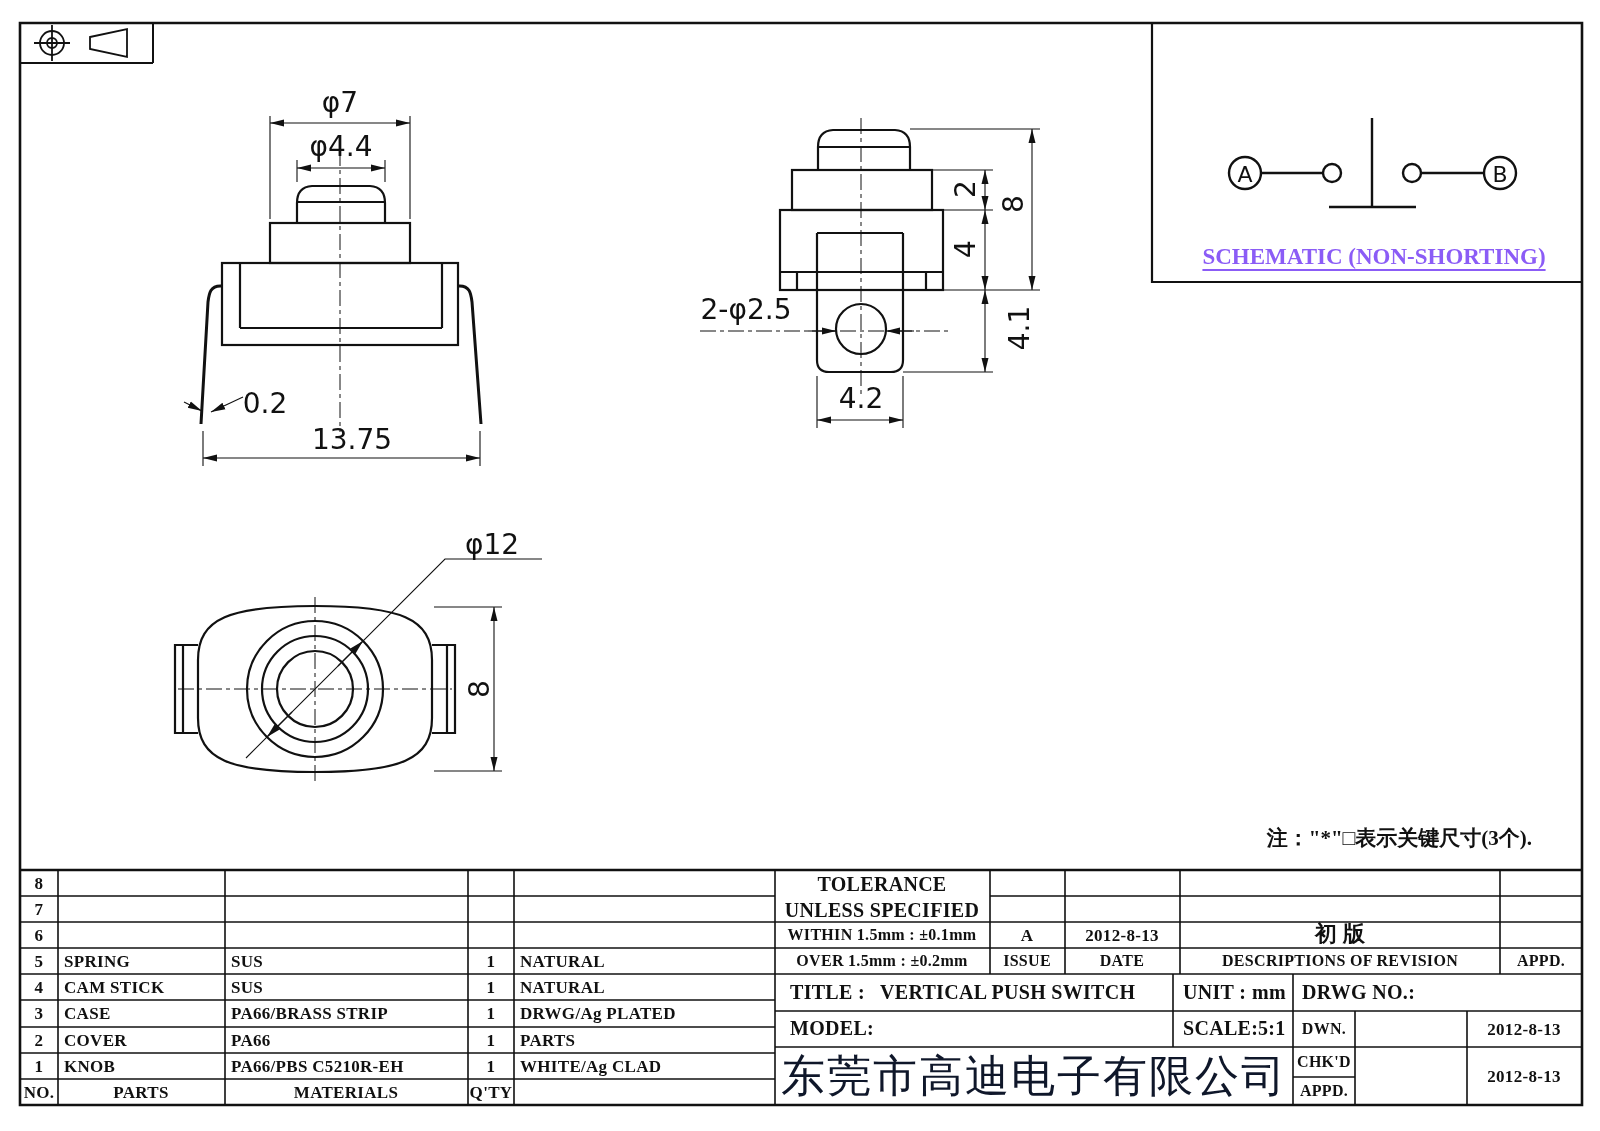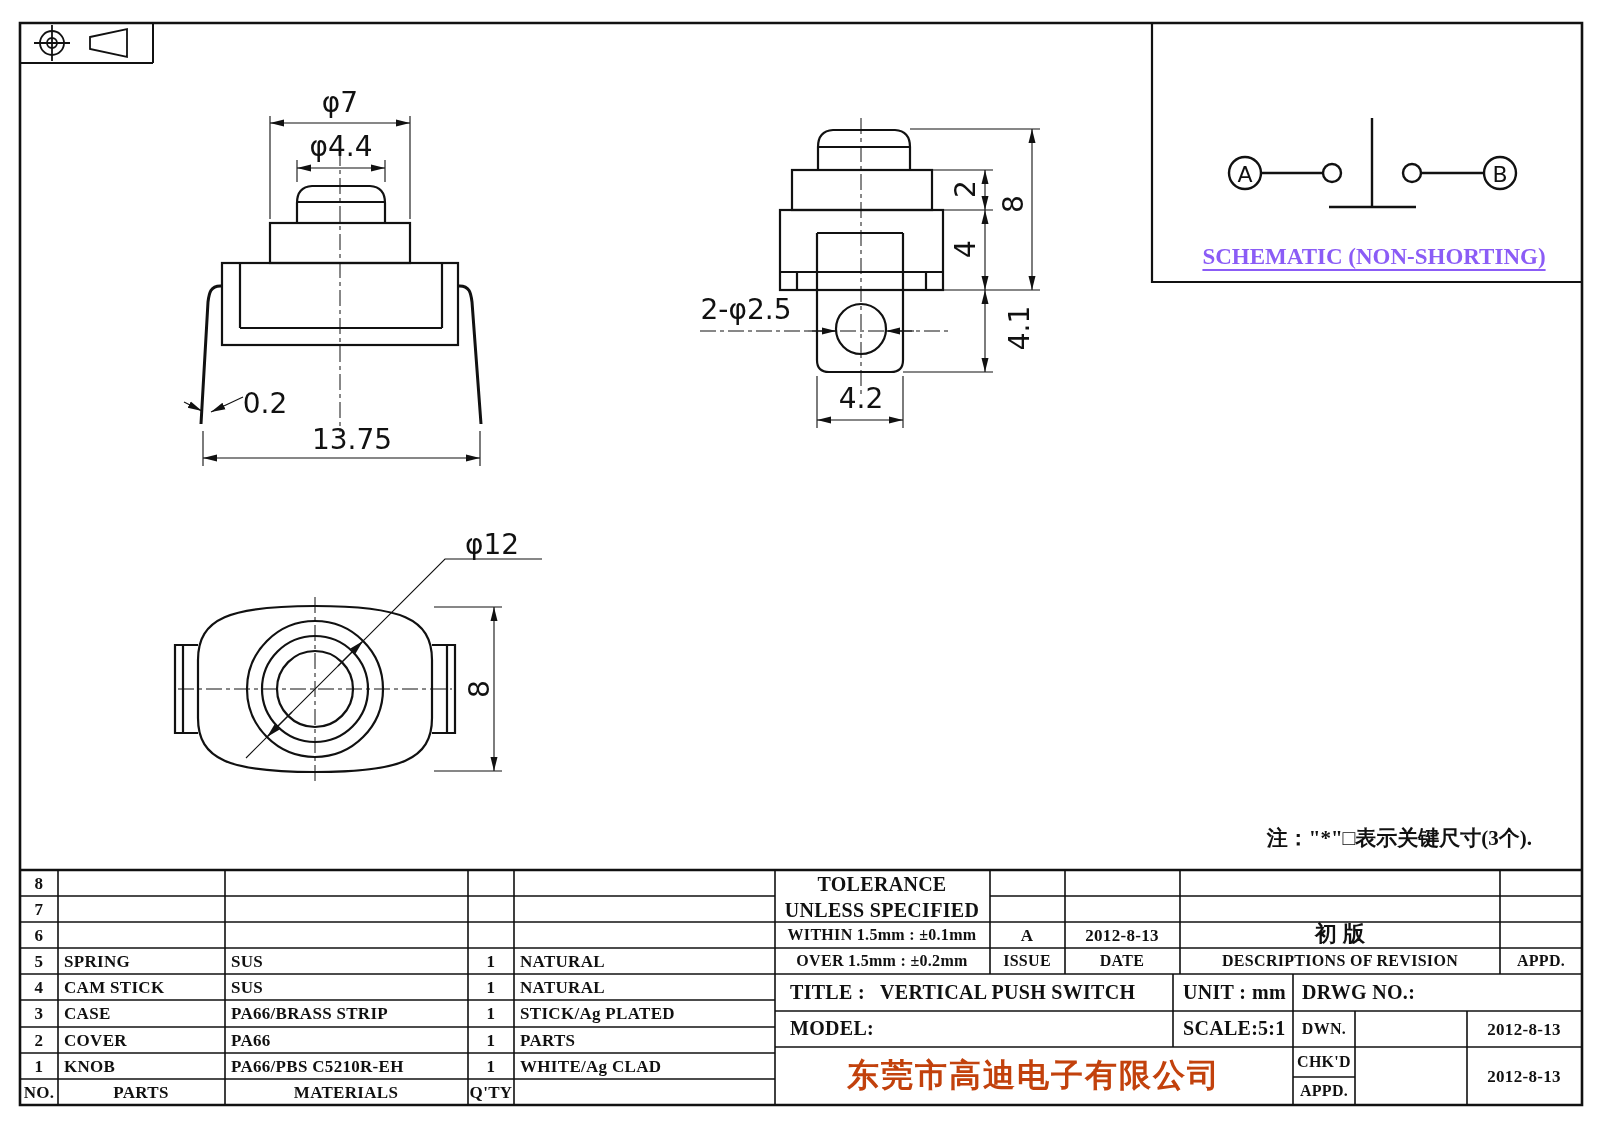--- a/index.html
+++ b/index.html
@@ -18,22 +18,22 @@
   .t.s20{font-size:20px;} .t.s22{font-size:22px;}
   .schem-title{position:absolute;transform:translate(-50%,-50%);font-family:"DejaVu Sans",sans-serif;
        font-size:46px;font-weight:600;letter-spacing:1px;color:#111;white-space:nowrap;}
   .schem-cap{position:absolute;transform:translate(-50%,-50%);font-family:"Liberation Serif",serif;
        font-weight:bold;font-size:23px;color:#8b5cf6;white-space:nowrap;text-decoration:underline;
        text-underline-offset:5px;}
   .term{position:absolute;transform:translate(-50%,-50%);font-family:"DejaVu Sans",sans-serif;
        font-size:22px;color:#111;}
   .note{position:absolute;transform:translate(-100%,-50%);font-family:"Liberation Serif",serif;
        font-weight:bold;font-size:21px;color:#111;white-space:nowrap;}
-  .company{position:absolute;transform:translate(-50%,-50%);font-size:32px;font-weight:700;
-       font-family:"Liberation Sans",sans-serif;color:#c2410c;white-space:nowrap;letter-spacing:2px;}
+  .company{position:absolute;transform:translate(-50%,-50%);font-size:44px;font-weight:400;
+       font-family:"Liberation Sans",sans-serif;color:#0f172a;white-space:nowrap;letter-spacing:2px;}
 </style>
 </head>
 <body>
 
 <div class="sheet">
 
   <svg width="1600" height="1131" viewBox="0 0 1600 1131">
     <defs>
       <marker id="arr" viewBox="0 0 12 8" refX="12" refY="4" markerWidth="13" markerHeight="9" orient="auto-start-reverse">
           <path d="M0,1 L12,4 L0,7 Z" fill="#111"></path>
@@ -209,21 +209,21 @@
   <div class="t l" style="left:231px;top:1066px">PA66/PBS C5210R-EH</div>
 
   <div class="t c" style="left:491px;top:961px">1</div>
   <div class="t c" style="left:491px;top:987px">1</div>
   <div class="t c" style="left:491px;top:1013px">1</div>
   <div class="t c" style="left:491px;top:1040px">1</div>
   <div class="t c" style="left:491px;top:1066px">1</div>
 
   <div class="t l" style="left:520px;top:961px">NATURAL</div>
   <div class="t l" style="left:520px;top:987px">NATURAL</div>
-  <div class="t l" style="left:520px;top:1013px">STICK/Ag PLATED</div>
+  <div class="t l" style="left:520px;top:1013px">DRWG/Ag PLATED</div>
   <div class="t l" style="left:520px;top:1040px">PARTS</div>
   <div class="t l" style="left:520px;top:1066px">WHITE/Ag CLAD</div>
 
   <div class="t c" style="left:39px;top:1092px">NO.</div>
   <div class="t c" style="left:141px;top:1092px">PARTS</div>
   <div class="t c" style="left:346px;top:1092px">MATERIALS</div>
   <div class="t c" style="left:491px;top:1092px">Q'TY</div>
 
   <div class="t c s18" style="left:882px;top:884px">TOLERANCE</div>
   <div class="t c s18" style="left:882px;top:910px">UNLESS  SPECIFIED</div>

